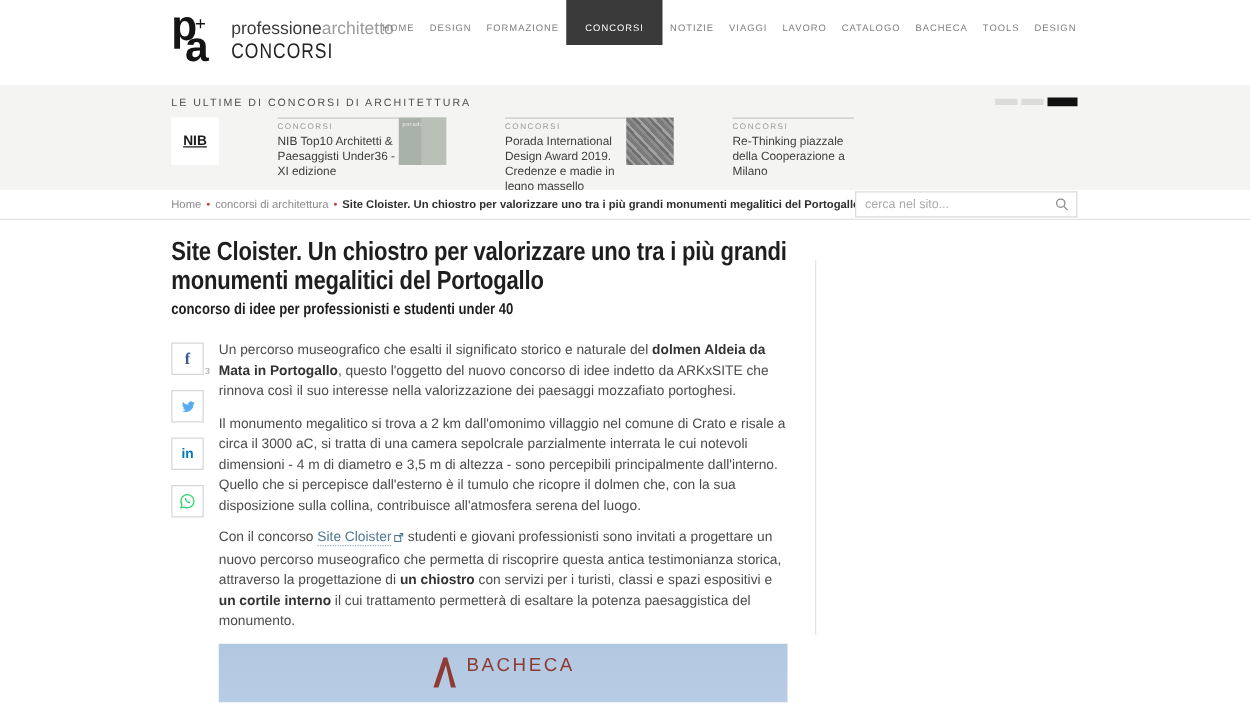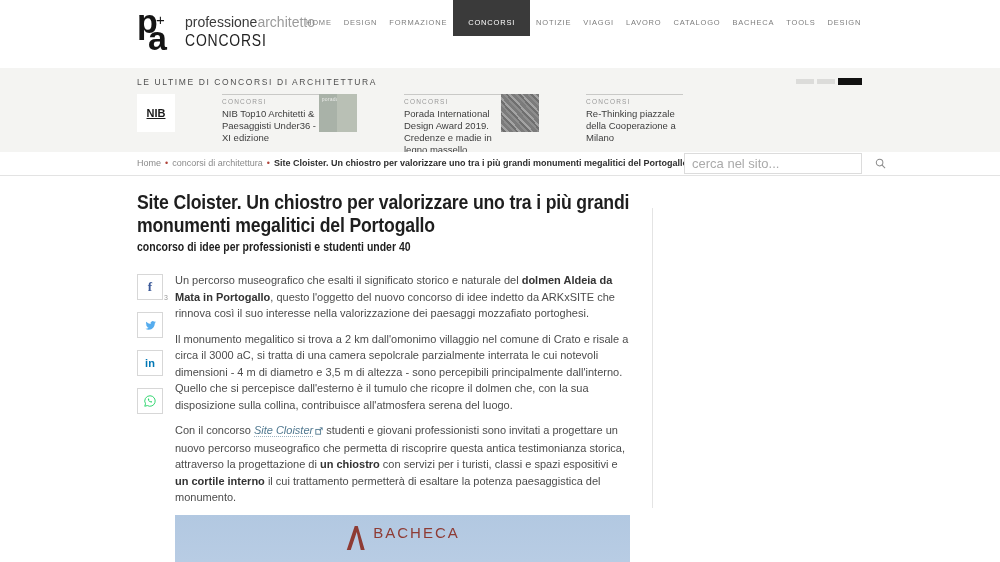--- a/index.html
+++ b/index.html
@@ -49,21 +49,21 @@
   .strip-title { margin-top:3px; font-size:9.5px; line-height:12px; color:#3d3d3d; }
 
   
   .crumb-row { position:relative; height:24px; background:#fff; border-bottom:1px solid #e3e3e3; }
   .crumb { position:absolute; left:137px; top:6px; font-size:9px; color:#8a8a8a; white-space:nowrap; }
   .crumb a { color:#8a8a8a; text-decoration:none; cursor:pointer; }
   .crumb .dot { color:#b0443a; margin:0 4px; font-size:9px; }
   .crumb .current { color:#2f2f2f; font-weight:700; }
   .search-box { position:absolute; right:138px; top:1px; width:178px; height:21px; border:1px solid #dcdcdc;
                 display:flex; align-items:center; background:#fff; }
-  .search-box input { border:none; outline:none; flex:1; font-size:13px; color:#666; padding:0 7px;
+  .search-box input { border:none; outline:none; flex:1; font-size:10px; color:#666; padding:0 7px;
                       font-family:"Liberation Sans", sans-serif; background:transparent; }
   .search-box input::placeholder { color:#aaa; }
   .search-btn { border:none; background:none; cursor:pointer; padding:0 6px 0 0; display:flex; }
 
   
   .main { position:relative; }
   .article { position:absolute; left:137px; top:14px; width:494px; }
   .a-title { font-weight:700; color:#1e1e1e; font-size:21px; line-height:23px; letter-spacing:-.2px;
              width:600px; transform:scaleX(.84); transform-origin:0 0; }
   .a-sub { font-weight:700; color:#1e1e1e; font-size:12.5px; margin-top:4px;
@@ -73,21 +73,21 @@
   .share-col { position:absolute; left:0; top:2px; width:30px; }
   .share-btn { position:relative; width:26px; height:26px; border:1px solid #d7d7d7; background:#fff;
                display:flex; align-items:center; justify-content:center; margin-bottom:12px; cursor:pointer; }
   .share-btn .fb { color:#3b5998; font-weight:700; font-size:13px; font-family:"Liberation Serif", serif; }
   .share-btn .in { color:#0077b5; font-weight:700; font-size:11px; }
   .fb-count { position:absolute; right:-6px; bottom:-2px; font-size:7px; color:#999; }
 
   .deadline { font-size:10.5px; color:#a9a9a9; margin-bottom:10px; }
   .a-body p { font-size:11px; line-height:16.5px; color:#4c4c4c; margin-bottom:9px; width:455px; }
   .a-body b { color:#333; }
-  .a-link { color:#50788f; text-decoration:none; border-bottom:1px dotted #9ab2c0; cursor:pointer;font-style:italic; }
+  .a-link { color:#50788f; text-decoration:none; border-bottom:1px dotted #9ab2c0; cursor:pointer; }
   .ext-icon { display:inline-block; margin-left:2px; vertical-align:-1px; }
 
   .hero { position:relative; width:455px; height:130px; margin-top:6px;
           background:linear-gradient(180deg,#b2c8e1 0%, #bccfe6 60%, #c8d8ea 100%); cursor:pointer; }
   .hero-logo { position:absolute; left:50%; top:10px; transform:translateX(-50%);
                display:flex; align-items:flex-start; }
   .hero-logo svg { margin-right:8px; }
   .hero-name { color:#8e3b34; font-size:15px; letter-spacing:2px; line-height:15px; }
 
   

